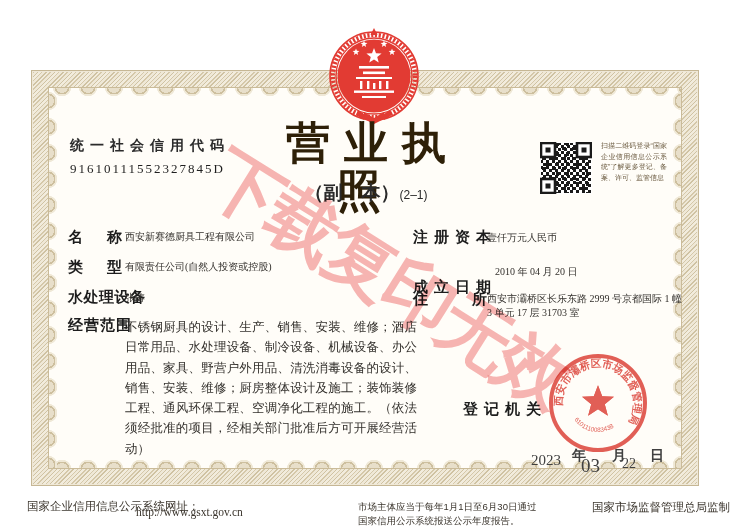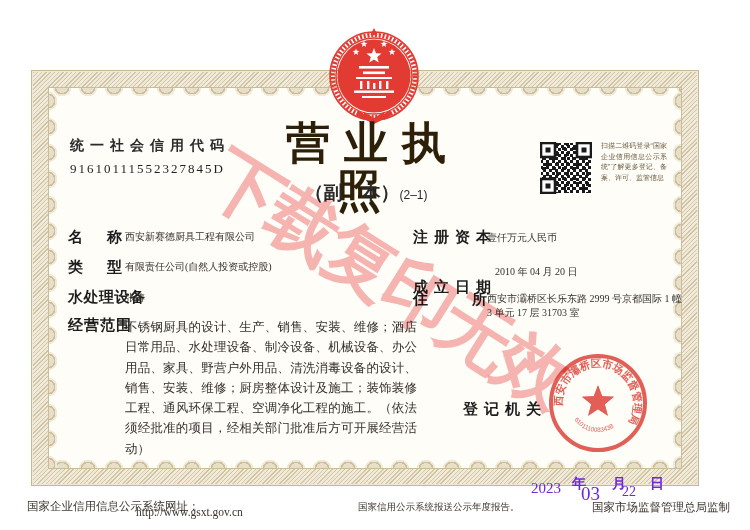--- a/index.html
+++ b/index.html
@@ -51,21 +51,21 @@
   .f-type-l{left:68px;top:258px;} .f-type-v{left:125px;top:260px;}
   .f-legal-l{left:68px;top:288px;} .f-legal-v{left:125px;top:291px;}
   .f-scope-l{left:68px;top:316px;} .f-scope-v{left:125px;top:317px;width:292px;font-size:12.5px;line-height:1.62;text-align:justify;}
   .f-cap-l{left:413px;top:228px;} .f-cap-v{left:487px;top:231px;}
   .f-est-l{left:413px;top:278px;} .f-est-v{left:487px;top:265px;padding-left:8px;}
   .f-addr-l{left:413px;top:290px;} .f-addr-v{left:487px;top:292px;width:202px;}
   .f-auth-l{left:463px;top:400px;}
 
   
   .seal{left:546px;top:351px;width:104px;height:104px;z-index:70;opacity:.88;mix-blend-mode:multiply;}
-  .dpart{z-index:10;font-family:"Liberation Serif","DejaVu Serif",serif;color:#6d28d9;margin-top:28px;}
+  .dpart{z-index:10;font-family:"Liberation Serif","DejaVu Serif",serif;color:#404040;}
   .d-year{left:531px;top:452px;font-size:15px;}
   .d-yu{left:572px;top:447px;font-size:14px;font-weight:600;font-family:"Liberation Sans",sans-serif;}
   .d-month{left:581px;top:455px;font-size:19px;}
   .d-mu{left:612px;top:447px;font-size:14px;font-weight:600;font-family:"Liberation Sans",sans-serif;}
   .d-day{left:622px;top:456px;font-size:14px;}
   .d-du{left:650px;top:447px;font-size:14px;font-weight:600;font-family:"Liberation Sans",sans-serif;}
   .watermark{left:234px;top:140px;font-size:72px;line-height:1;font-weight:700;white-space:nowrap;
              letter-spacing:-4px;color:rgba(238,122,122,.55);transform:rotate(32deg);
              transform-origin:0 0;z-index:60;mix-blend-mode:multiply;
              font-family:"Liberation Serif","DejaVu Serif",serif;}
@@ -197,17 +197,18 @@
     <text font-size="6.3" fill="#dd4a41" font-family="Liberation Sans, DejaVu Sans, sans-serif">
       <textPath href="#sealNum">6101110083438</textPath>
     </text>
   </svg>
 
   <div class="abs watermark">下载复印无效</div>
 
   <div class="abs ft ft-site-label">国家企业信用信息公示系统网址：</div>
   <div class="abs ft ft-site-url">http://www.gsxt.gov.cn</div>
   <div class="abs ft ft-notice">
+    <div>市场主体应当于每年1月1日至6月30日通过</div>
     <div>国家信用公示系统报送公示年度报告。</div>
   </div>
   <div class="abs ft ft-issuer">国家市场监督管理总局监制</div>
 
 </div>
 
 </body></html>

